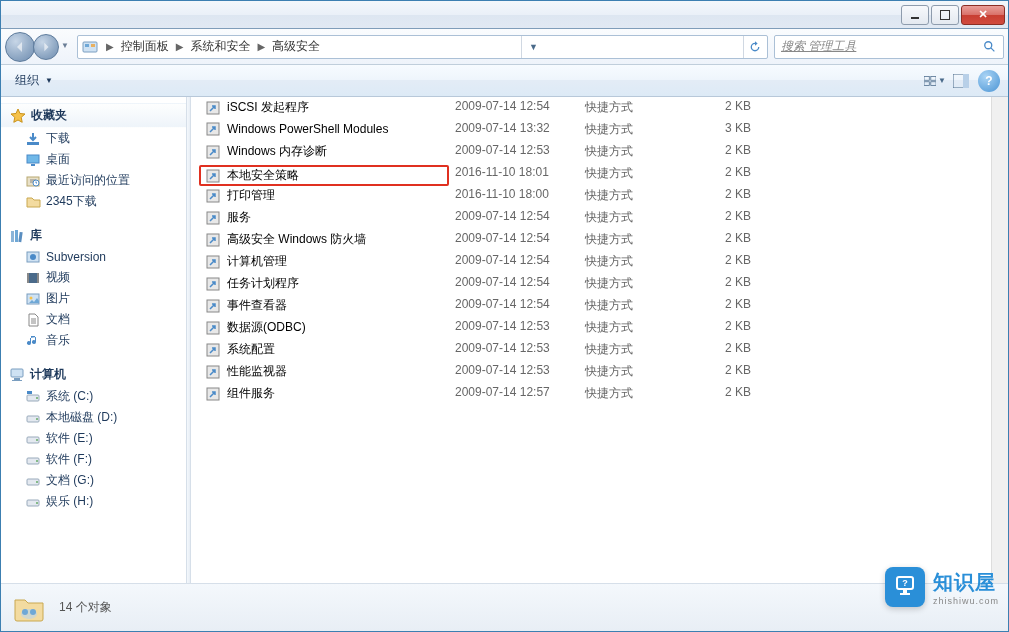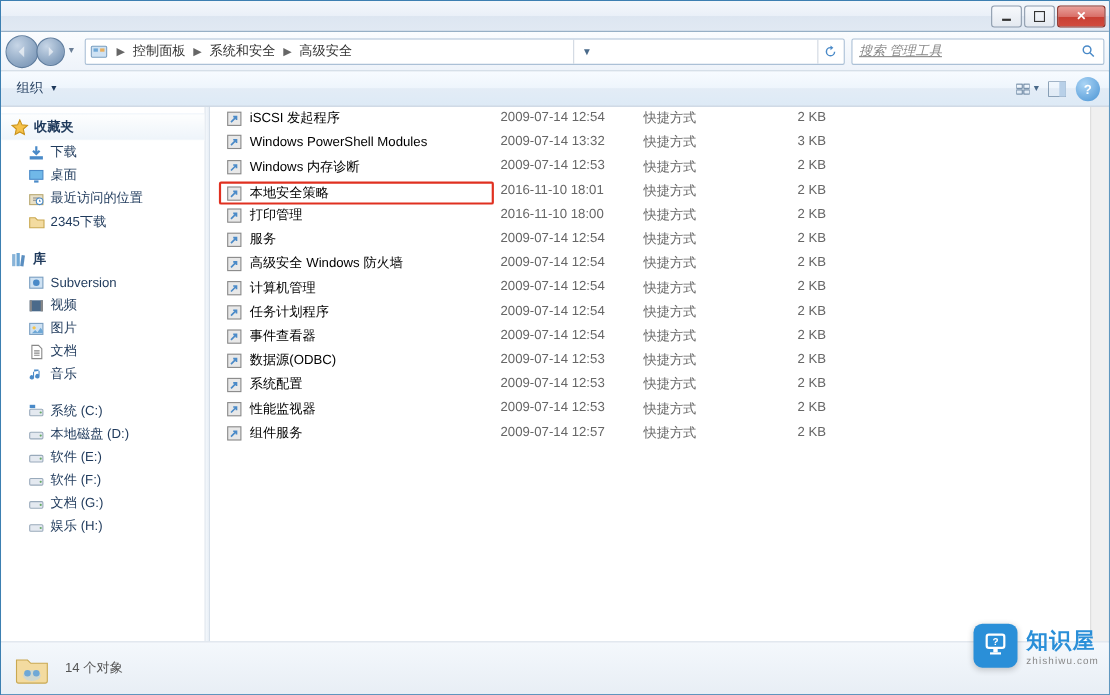--- a/index.html
+++ b/index.html
@@ -270,20 +270,30 @@
                 <svg width="16" height="16" viewBox="0 0 16 16">
                   <path d="M6 3 v7 a2 2 0 1 1 -1 -1.7 V5 l6-1 v5 a2 2 0 1 1 -1 -1.7 V3 z" fill="#4a8ac8"></path>
                 </svg>
               </span>
               <span>音乐</span>
             </div>
           </div>
       </div>
 
       <div class="side-section">
+        <div class="side-header">
+          <span class="ico16">
+              <svg width="16" height="16" viewBox="0 0 16 16">
+                <rect x="2" y="2" width="12" height="8" rx="1" fill="#cfe2f3" stroke="#7a9ec0"></rect>
+                <rect x="5" y="11" width="6" height="2" fill="#7a9ec0"></rect>
+                <rect x="3" y="13" width="10" height="1" fill="#7a9ec0"></rect>
+              </svg>
+            </span>
+          <span>计算机</span>
+        </div>
         <div id="comp-items">
             <div class="side-item">
               <span class="ico16">
                 <svg width="16" height="16" viewBox="0 0 16 16">
                   <rect x="2" y="6" width="12" height="6" rx="1" fill="#e4e9f0" stroke="#9ab"></rect>
                   <circle cx="12" cy="9" r="1" fill="#6a6"></circle>
                   <rect x="2" y="2" width="5" height="3" fill="#4a8ac8"></rect>
                 </svg>
               </span>
               <span>系统 (C:)</span>

